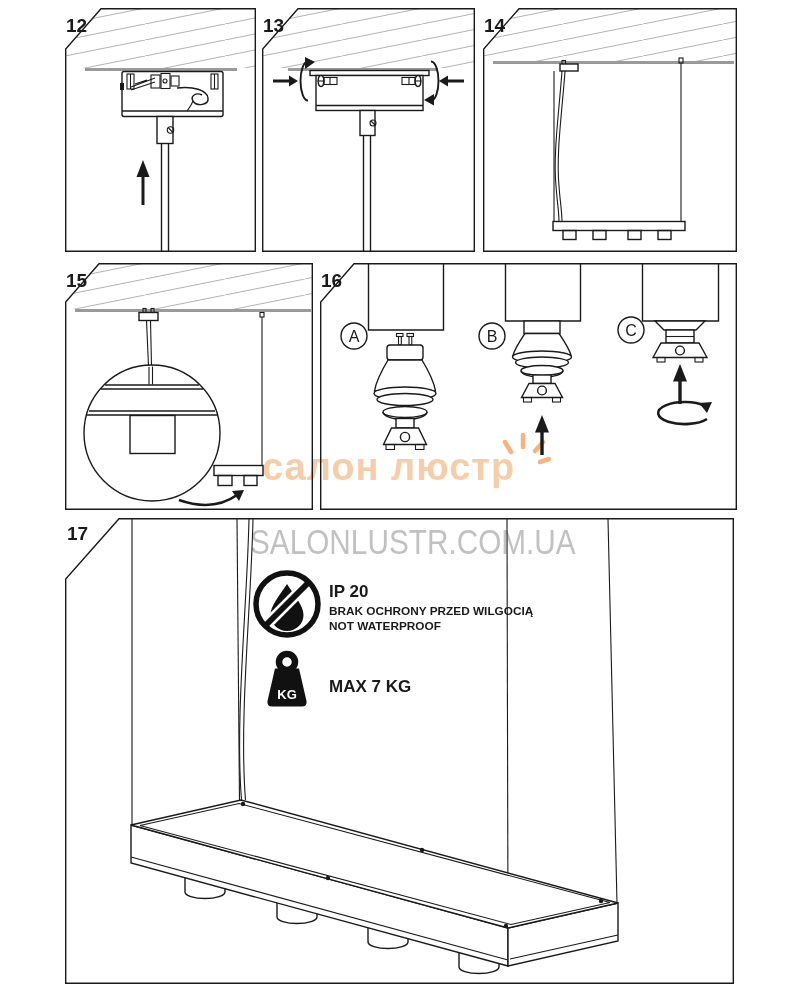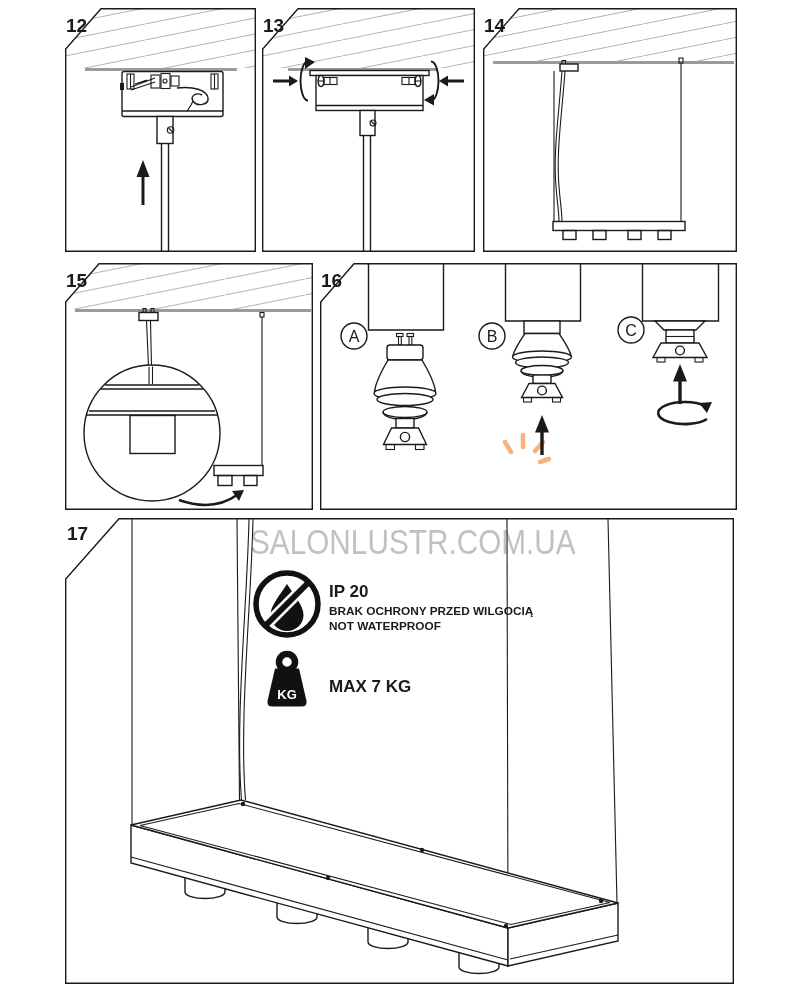--- a/index.html
+++ b/index.html
@@ -24,20 +24,21 @@
   .wm-subtitle{left:303px;top:481px;font-size:13.5px;letter-spacing:.5px;color:#cfc6bf;}
   .wm-domain{left:250px;top:522px;font-size:35px;color:#b7b7b7;opacity:.85;
              transform:scaleX(.85);transform-origin:left top;}
   .wm-sparkle{left:502px;top:430px;}
 </style>
 </head>
 <body>
 
 <div class="page">
 
+  <div class="wm wm-brand">салон люстр</div>
   <svg class="wm wm-sparkle" width="50" height="44">
     <g stroke="#f7b27d" stroke-width="4.5" stroke-linecap="round" fill="none">
       <line x1="9" y1="22" x2="3" y2="12"></line>
       <line x1="21" y1="17" x2="21" y2="5"></line>
       <line x1="33" y1="21" x2="41" y2="12"></line>
       <line x1="38" y1="32" x2="47" y2="29"></line>
     </g>
   </svg>
   <div class="wm wm-domain">SALONLUSTR.COM.UA</div>
 

